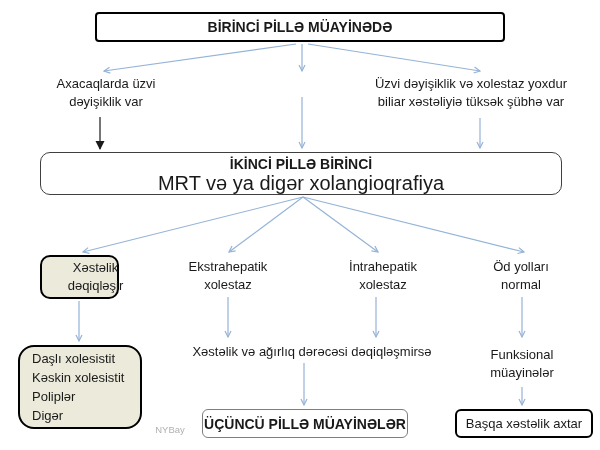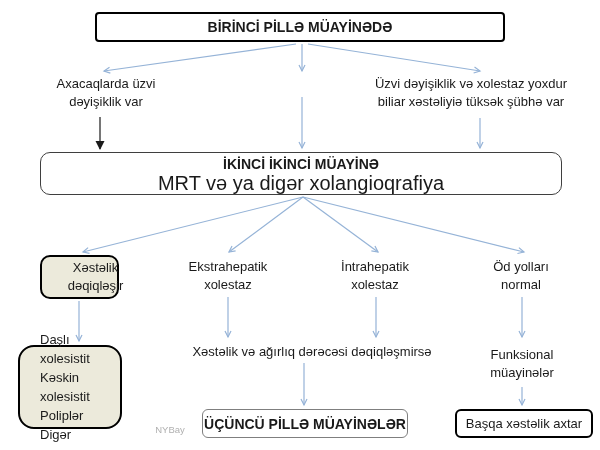--- a/index.html
+++ b/index.html
@@ -49,40 +49,40 @@
   .shaded{
     background:var(--shaded-fill);
     border:2px solid var(--border-black);
   }
   .confirm{
     left:40px;top:255px;width:79px;height:44px;
     border-radius:10px;
     padding-left:32px;
   }
   .diaglist{
-    left:18px;top:345px;width:104px;height:84px;
+    left:18px;top:345px;width:124px;height:84px;
     border-radius:16px;
     justify-content:flex-start;text-align:left;
-    padding-left:20px;
+    padding-left:12px;
     line-height:19px;
   }
   .stage3{
     left:202px;top:409px;width:206px;height:29px;
     border:1px solid var(--border-gray);border-radius:6px;
   }
   .otherbox{
     left:455px;top:409px;width:138px;height:29px;
     border:2px solid var(--border-black);border-radius:6px;
   }
   .lbl{background:transparent;}
   .lbl-left   {left:28px; top:75px; width:156px;height:36px;}
   .lbl-mid    {left:248px;top:75px; width:110px;height:18px;}
   .lbl-right  {left:348px;top:75px; width:246px;height:36px;}
   .lbl-extra  {left:165px;top:258px;width:126px;height:36px;}
-  .lbl-intra  {left:312px;top:258px;width:126px;height:36px;}
+  .lbl-intra  {left:320px;top:258px;width:126px;height:36px;}
   .lbl-bile   {left:460px;top:258px;width:122px;height:36px;}
   .lbl-unclear{left:172px;top:343px;width:280px;height:18px;}
   .lbl-func   {left:460px;top:346px;width:124px;height:36px;}
   .watermark{
     left:148px;top:423px;width:44px;height:14px;
     font-size:9.5px;color:var(--watermark-gray);
   }
   line.blue{stroke:var(--arrow-blue);stroke-width:1.2;}
   line.black{stroke:var(--arrow-black);stroke-width:1.2;}
   .mb{stroke:var(--arrow-blue);stroke-width:1.2;fill:none;}
@@ -121,21 +121,21 @@
   </svg>
 
   <div class="node box bold stage1">BİRİNCİ PİLLƏ MÜAYİNƏDƏ</div>
 
   <div class="node lbl lbl-left">Axacaqlarda üzvi
 dəyişiklik var</div>
   <div class="node lbl lbl-right">Üzvi dəyişiklik və xolestaz yoxdur
 biliar xəstəliyiə tüksək şübhə var</div>
 
   <div class="node box stage2">
-    <div class="t">İKİNCİ İKİNCİ MÜAYİNƏ</div>
+    <div class="t">İKİNCİ PİLLƏ BİRİNCİ</div>
     <div class="s">MRT və ya digər xolangioqrafiya</div>
   </div>
 
   <div class="node shaded confirm">Xəstəlik
 dəqiqləşir</div>
   <div class="node lbl lbl-extra">Ekstrahepatik
 xolestaz</div>
   <div class="node lbl lbl-intra">İntrahepatik
 xolestaz</div>
   <div class="node lbl lbl-bile">Öd yolları

